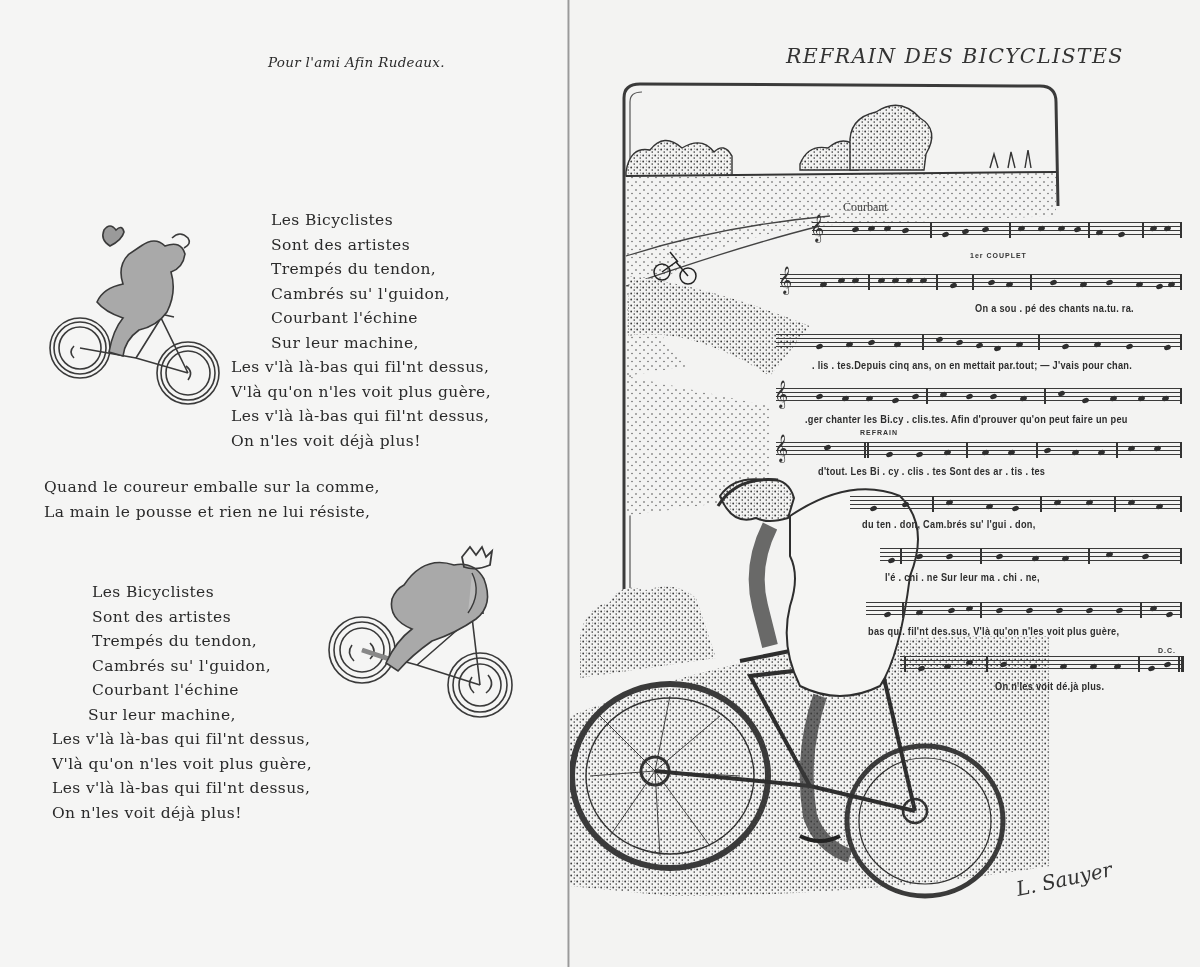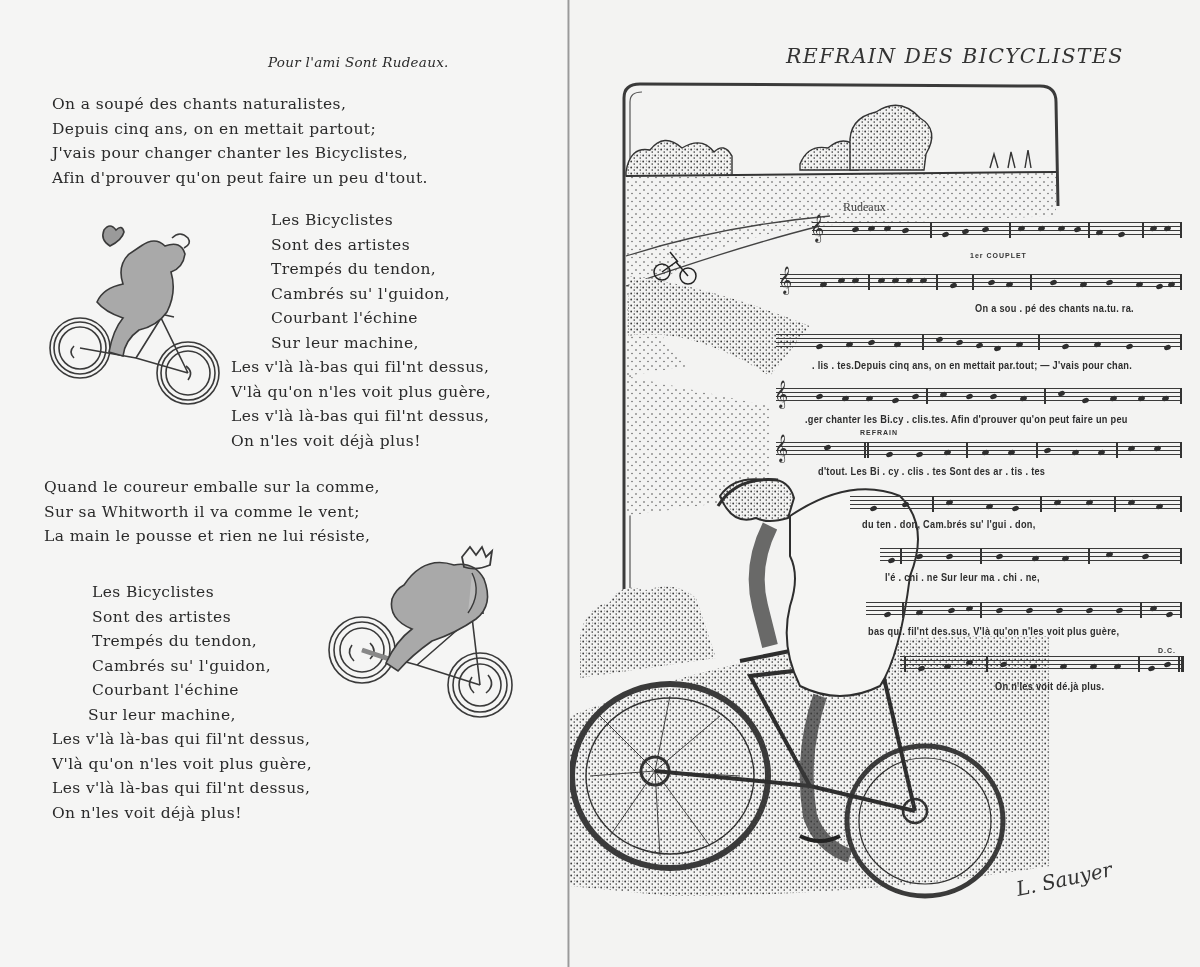--- a/index.html
+++ b/index.html
@@ -38,45 +38,38 @@
   .lyric { position: absolute; font-family: "Liberation Sans", sans-serif; font-size: 10px; letter-spacing: 0.3px; color: #2d2d2d; white-space: nowrap; font-weight: bold; transform: scaleX(0.92); transform-origin: left; }
   .small-label { position: absolute; font-family: "Liberation Sans", sans-serif; font-size: 7px; font-weight: bold; letter-spacing: 1px; color: #333; }
   .tempo { position: absolute; font-family: "Liberation Serif", serif; font-size: 12px; color: #444; }
 </style>
 </head>
 <body>
 
 <div class="spread">
 
   <div class="page-left">
-    <div class="dedication">Pour l'ami Sont Rudeaux.</div>
-
-    <div class="verse verse-1">
-      <div>On a soupé des chants naturalistes,</div>
-      <div>Depuis cinq ans, on en mettait partout;</div>
-      <div>J'vais pour changer chanter les Bicyclistes,</div>
-      <div>Afin d'prouver qu'on peut faire un peu d'tout.</div>
-    </div>
+    <div class="dedication">Pour l'ami Afin Rudeaux.</div>
+
 
     <div class="verse refrain-1">
       <div class="indent">Les Bicyclistes</div>
       <div class="indent">Sont des artistes</div>
       <div class="indent">Trempés du tendon,</div>
       <div class="indent">Cambrés su' l'guidon,</div>
       <div class="indent">Courbant l'échine</div>
       <div class="indent">Sur leur machine,</div>
       <div>Les v'là là-bas qui fil'nt dessus,</div>
       <div>V'là qu'on n'les voit plus guère,</div>
       <div>Les v'là là-bas qui fil'nt dessus,</div>
       <div>On n'les voit déjà plus!</div>
     </div>
 
     <div class="verse verse-2">
       <div>Quand le coureur emballe sur la comme,</div>
-      <div>Sur sa Whitworth il va comme le vent;</div>
       <div>La main le pousse et rien ne lui résiste,</div>
     </div>
 
     <div class="verse refrain-2">
       <div class="indent">Les Bicyclistes</div>
       <div class="indent">Sont des artistes</div>
       <div class="indent">Trempés du tendon,</div>
       <div class="indent">Cambrés su' l'guidon,</div>
       <div class="indent">Courbant l'échine</div>
       <div style="padding-left:36px">Sur leur machine,</div>
@@ -193,21 +186,21 @@
       <path d="M148 430 q18 -30 60 -26" fill="none" stroke="#2e2e2e" stroke-width="3"></path>
       <path d="M220 440 q60 -40 110 -20 q30 30 10 80 q-10 80 -30 110 q-40 20 -80 0 q-20 -40 -10 -80 q10 -30 0 -50 z" fill="#f5f5f3" stroke="#2e2e2e" stroke-width="2"></path>
       <path d="M200 450 q-20 40 -10 80 l10 40" fill="none" stroke="#2e2e2e" stroke-width="16" stroke-opacity="0.7"></path>
       <path d="M250 620 q-20 60 -10 120 q10 30 40 40" fill="none" stroke="#3a3a3a" stroke-width="14" stroke-opacity="0.75"></path>
       <path d="M230 760 q20 10 40 0" fill="none" stroke="#222" stroke-width="4"></path>
 
       <text x="448" y="820" font-family="DejaVu Serif, serif" font-style="italic" font-size="20" fill="#333" transform="rotate(-12 448 820)">L. Sauyer</text>
     </svg>
   </div>
 
-  <div class="tempo" style="left:843px; top:200px;">Rudeaux</div>
+  <div class="tempo" style="left:843px; top:200px;">Courbant</div>
 
   <div class="staff" style="left:812px; top:222px; width:370px;">
     <div class="lines"></div>
       <div class="clef">𝄞</div>
     <div class="bar" style="left:118px"></div>
       <div class="bar" style="left:197px"></div>
       <div class="bar" style="left:276px"></div>
       <div class="bar" style="left:330px"></div>
       <div class="bar" style="left:368px"></div>
     <div class="note" style="left:40px;top:5px"></div>

